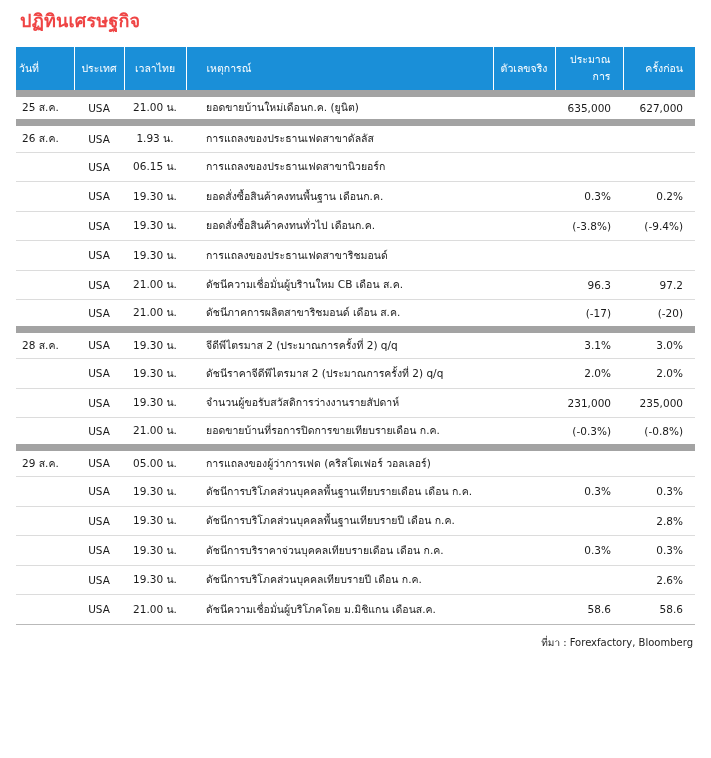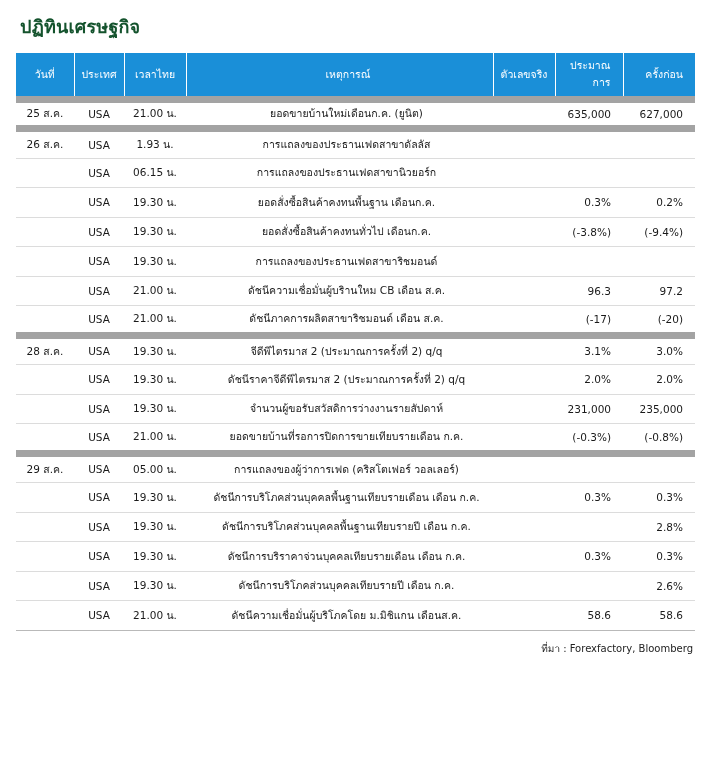--- a/index.html
+++ b/index.html
@@ -14,22 +14,22 @@
   #page {
     width: 711px;
     height: 758px;
     position: relative;
     background: #ffffff;
     padding: 0 16px;
   }
   #title {
     font-size: 18px;
     font-weight: bold;
-    color: #14532d;
-    padding: 12px 0 12px 4px;
+    color: #ef4444;
+    padding: 6px 0 12px 4px;
     letter-spacing: 0.2px;
   }
   table {
     width: 679px;
     border-collapse: collapse;
     table-layout: fixed;
   }
   thead th {
     background: #1a8fd8;
     color: #ffffff;
@@ -46,24 +46,24 @@
     font-size: 10.5px;
     color: #1a1a1a;
     height: 29.5px;
     border-bottom: 1px solid #dcdcdc;
     padding: 2px 6px;
     vertical-align: middle;
     white-space: nowrap;
     overflow: hidden;
   }
   tbody tr:last-child td { border-bottom: 1px solid #b9b9b9; }
-  .c-date   { width: 58px;  text-align: center; }
+  .c-date   { width: 58px;  text-align: left; }
   .c-ctry   { width: 50px;  text-align: center; }
   .c-time   { width: 62px;  text-align: center; }
-  .c-event  { width: 307px; text-align: center; padding-left: 20px; }
+  .c-event  { width: 307px; text-align: left; padding-left: 20px; }
   .c-actual { width: 62px;  text-align: center; }
   .c-fcast  { width: 68px;  text-align: right; padding-right: 12px; }
   .c-prev   { width: 72px;  text-align: right; padding-right: 12px; }
   .thick-top { border-top: 7px solid #a3a3a3; }
   #source {
     width: 679px;
     text-align: right;
     font-size: 10px;
     color: #222222;
     padding-top: 10px;

